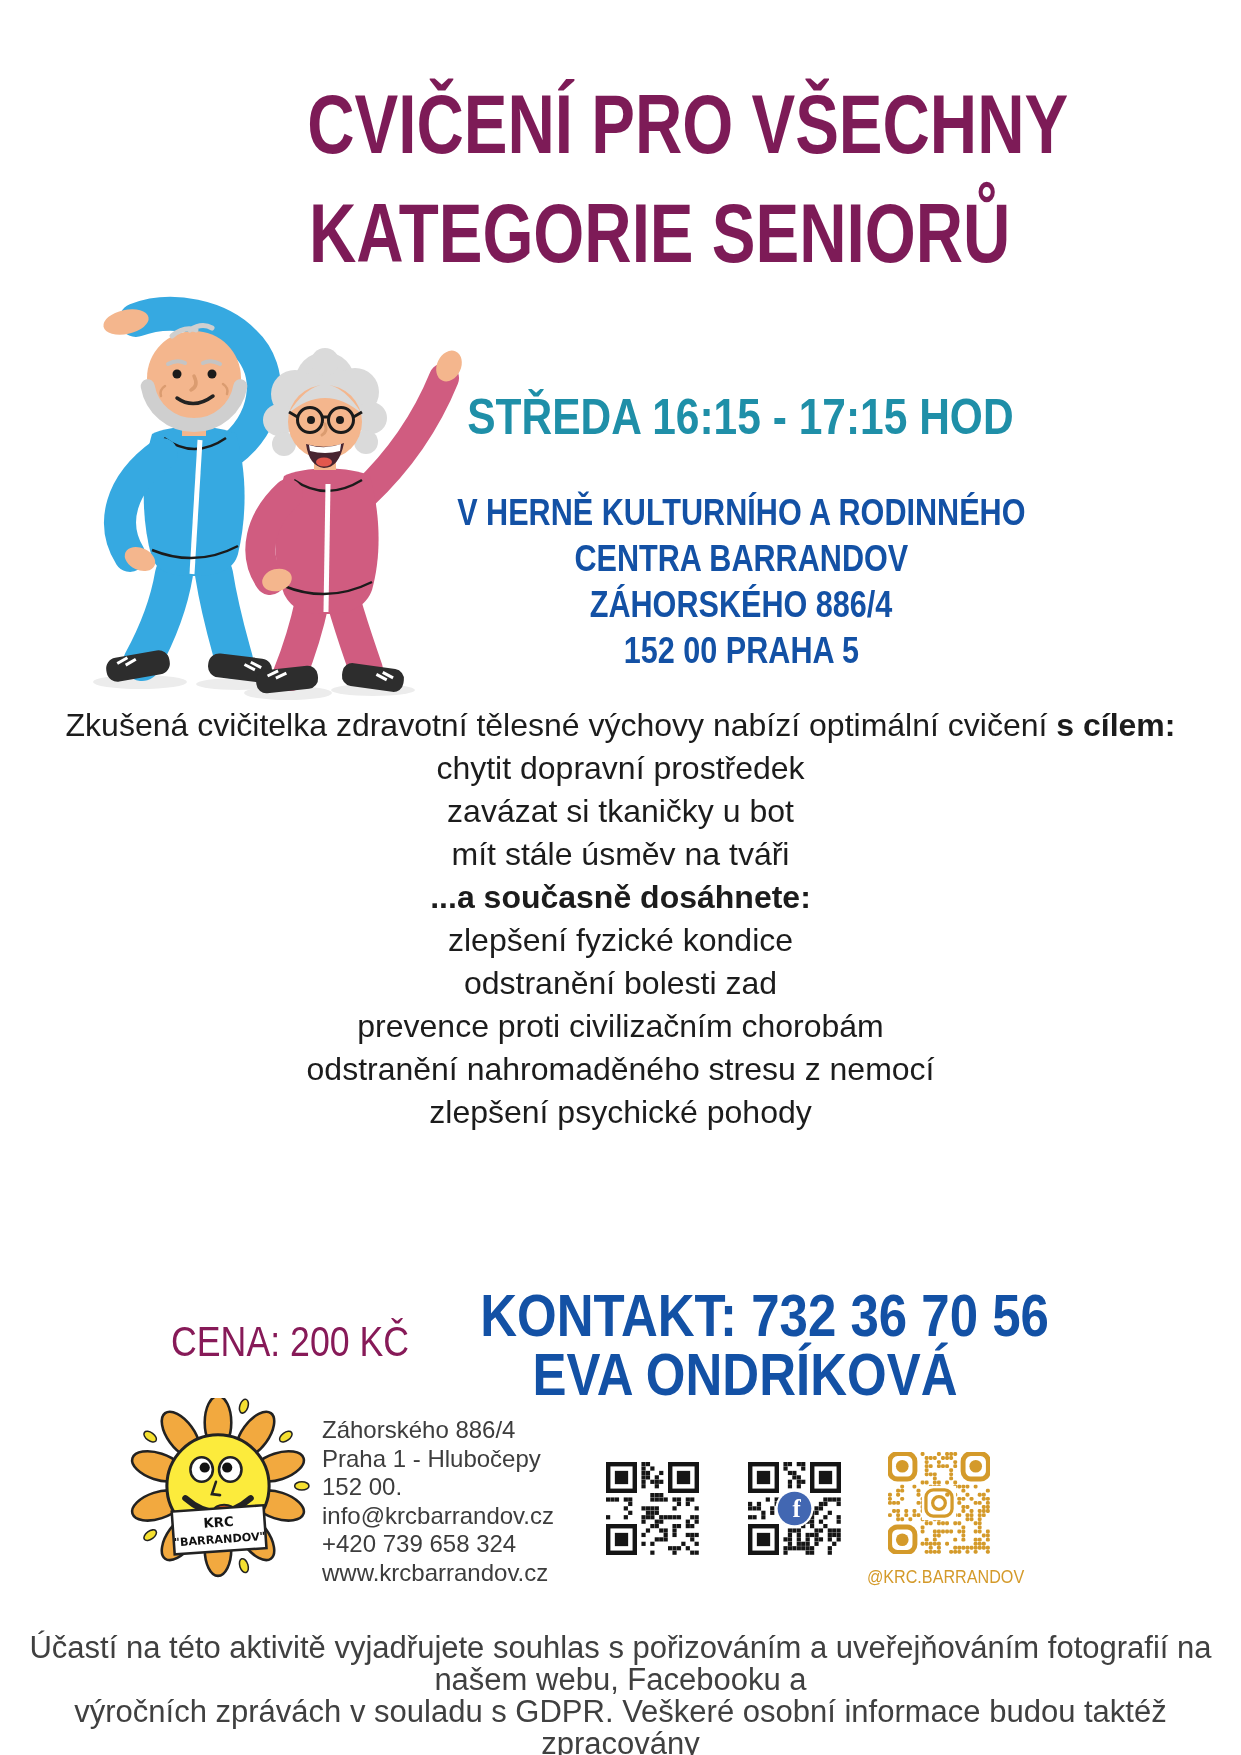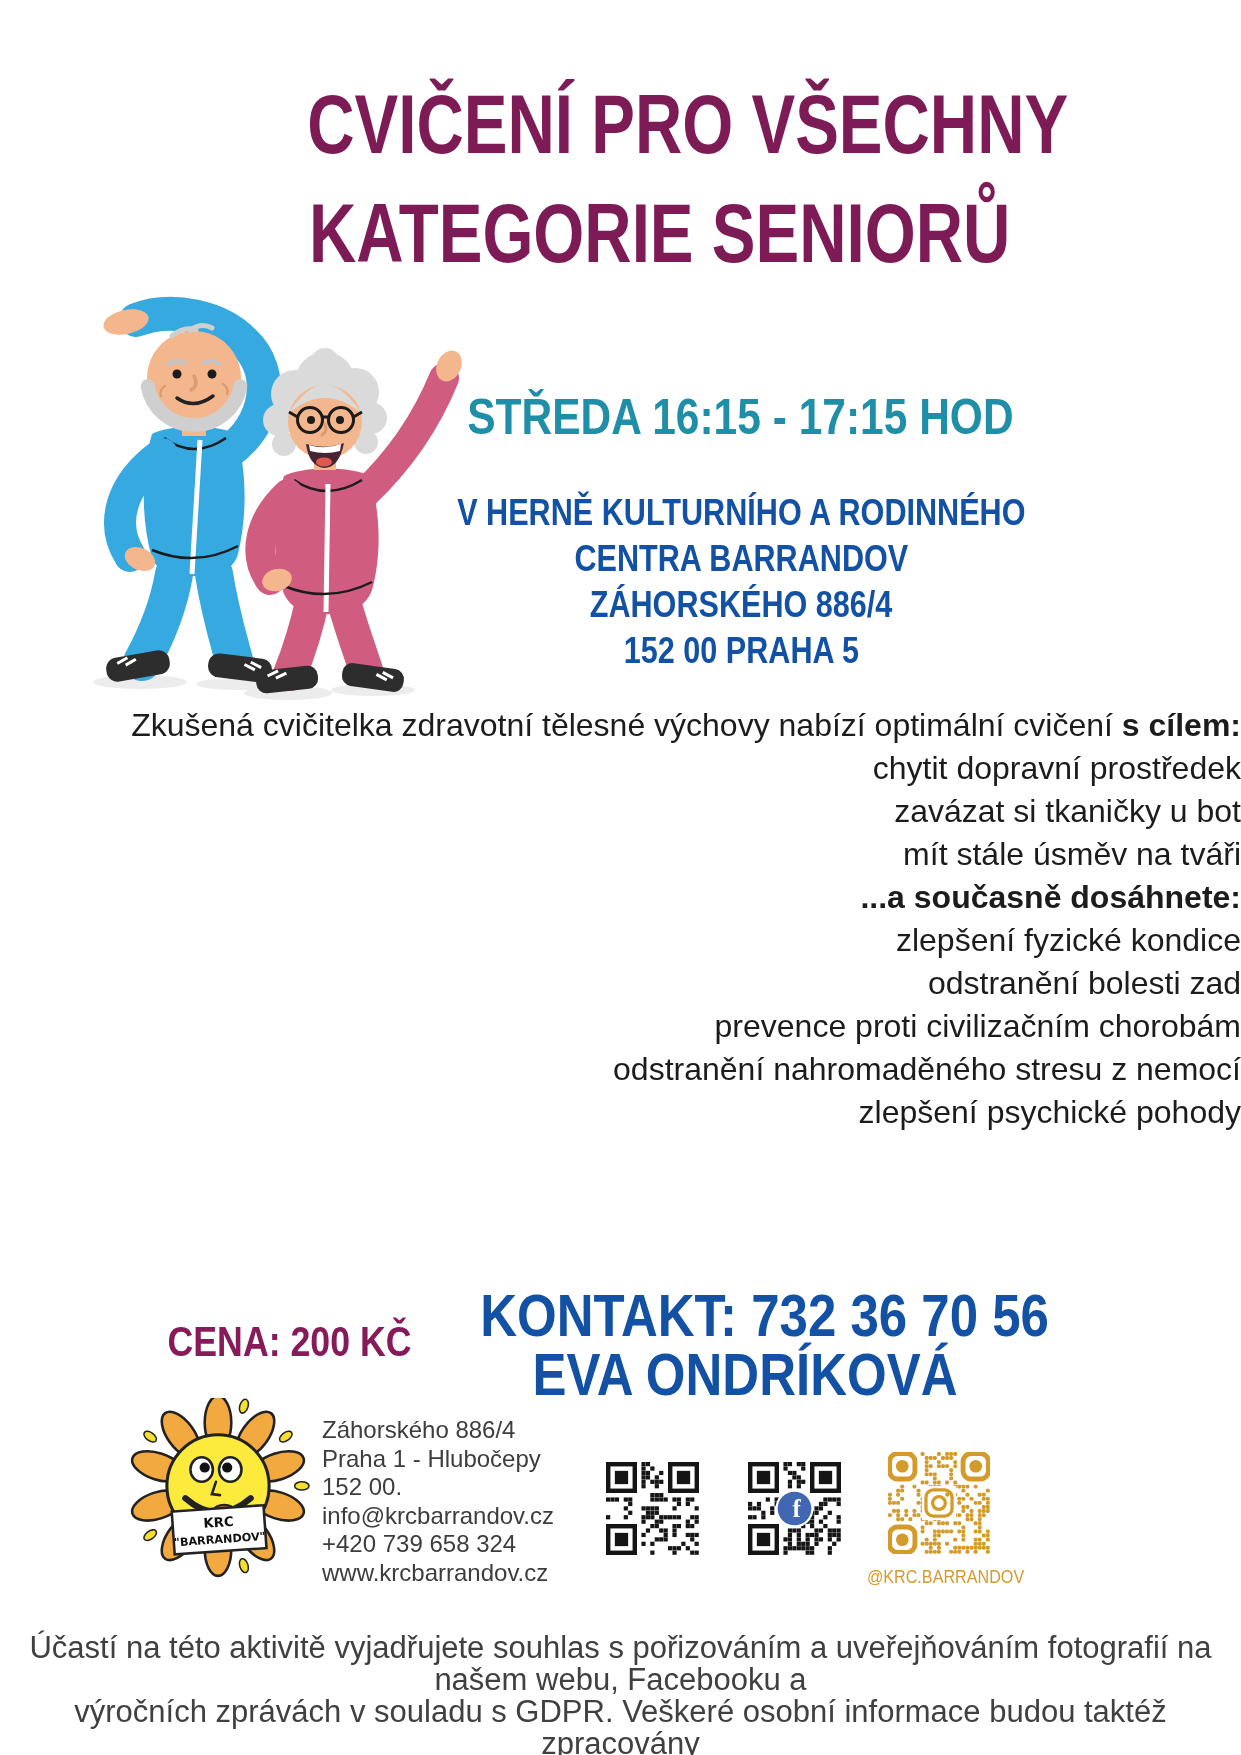--- a/index.html
+++ b/index.html
@@ -14,27 +14,27 @@
   .title-line.shift{transform:translateX(58px);}
 
   .schedule{position:absolute;top:388px;left:290px;width:900px;text-align:center;
             color:#1f8fa8;font-size:50px;font-weight:700;}
 
   .venue{position:absolute;top:490px;left:296px;width:890px;text-align:center;
          color:#1351a5;font-size:36px;font-weight:700;line-height:46px;}
 
   .illustration{position:absolute;top:262px;left:22px;width:448px;height:442px;}
 
-  .body-text{position:absolute;top:704px;left:0;width:1241px;text-align:right;
+  .body-text{position:absolute;top:704px;left:0;width:1241px;text-align:center;
              font-size:32px;line-height:43px;color:#1c1c1c;}
   .body-text .line{white-space:nowrap;}
   .body-text .bold{font-weight:700;}
 
   .price{position:absolute;top:1318px;left:100px;width:380px;text-align:center;
-         color:#871a58;font-size:42px;font-weight:700;}
+         color:#871a58;font-size:42px;font-weight:400;}
 
   .contact{position:absolute;top:1286px;left:430px;width:630px;text-align:center;
            color:#1351a5;font-size:60px;font-weight:700;line-height:59px;}
 
   .sun-logo{position:absolute;top:1398px;left:126px;width:184px;height:184px;}
 
   .org-address{position:absolute;top:1416px;left:322px;width:270px;
                font-size:24px;line-height:28.5px;color:#3d3d3d;}
 
   .qr{position:absolute;}

